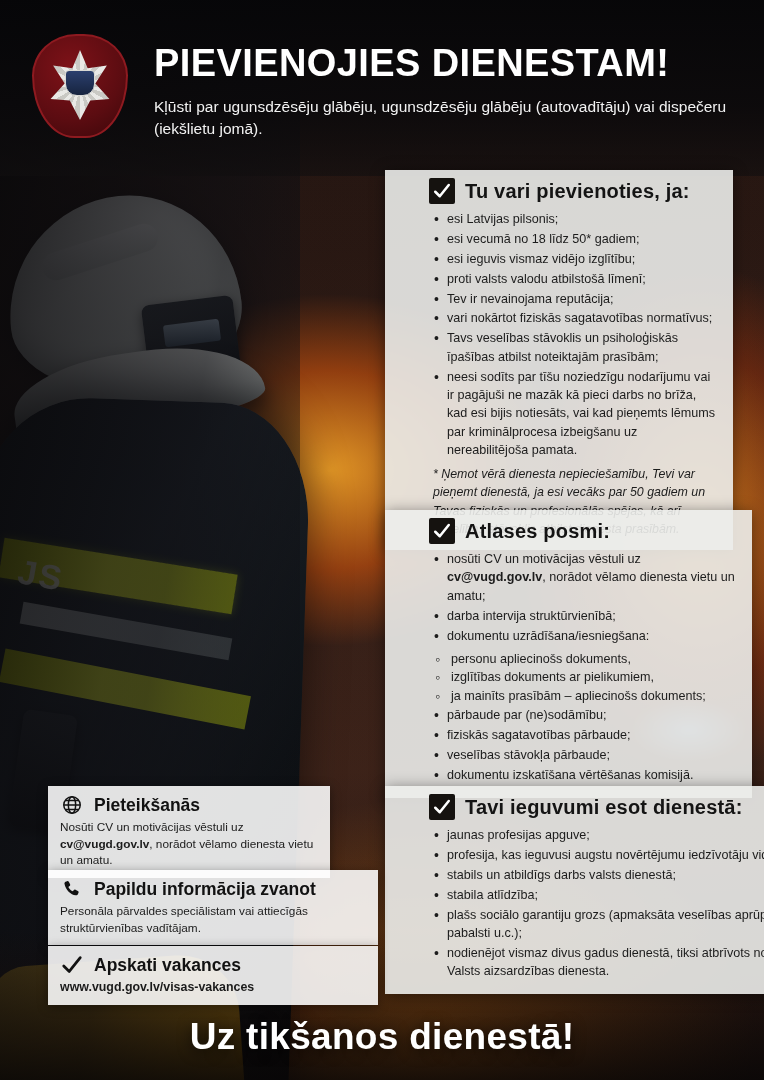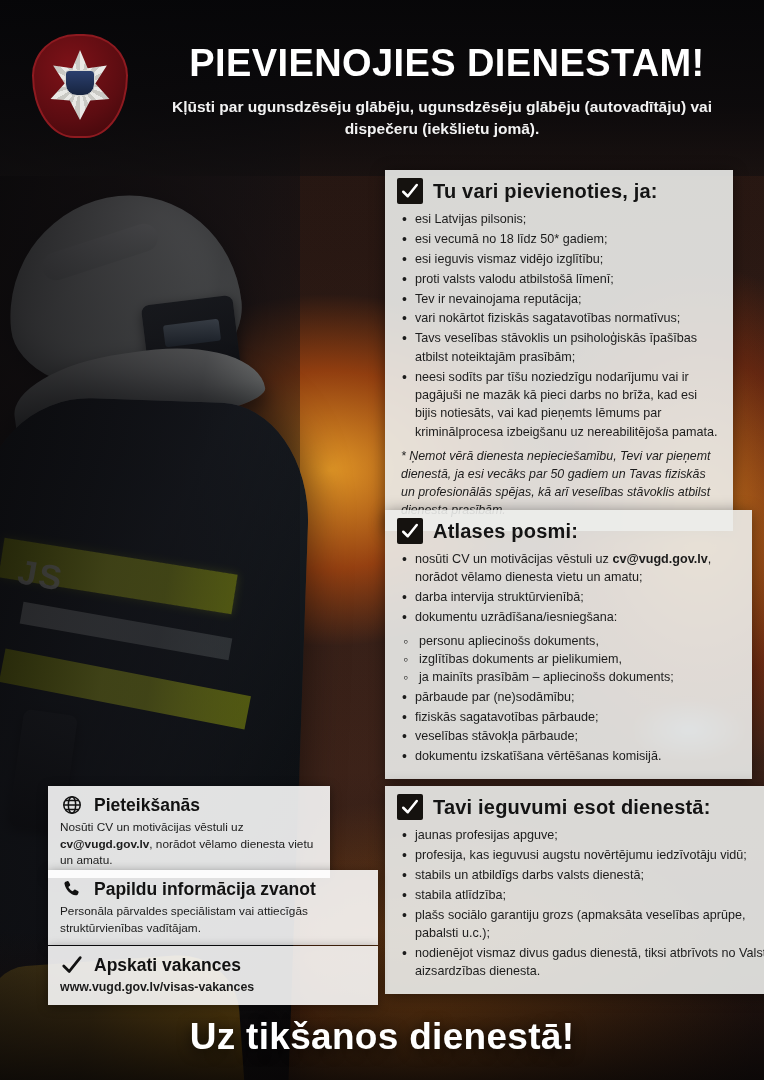--- a/index.html
+++ b/index.html
@@ -120,21 +120,21 @@
     transform: rotate(-4deg);
     opacity: .95;
   }
   .bluelight {
     right: 20px; top: 700px; width: 110px; height: 60px;
     background: radial-gradient(ellipse at center, rgba(120,190,255,.55), rgba(40,90,170,0) 75%);
     filter: blur(2px);
   }
 
   
-  .header { position:absolute; left:0; top:0; width:100%; height:176px;text-align:center; }
+  .header { position:absolute; left:0; top:0; width:100%; height:176px; }
   .logo {
     position:absolute; left: 32px; top: 34px; width: 96px; height: 104px;
   }
   .logo .shield {
     position:absolute; inset: 0;
     background: radial-gradient(circle at 40% 32%, #7e1218 0%, #5b0c11 60%, #3b070a 100%);
     border-radius: 46% 46% 44% 44% / 40% 40% 60% 60%;
     border: 2px solid #8e1a20;
   }
   .logo .star {
@@ -156,28 +156,29 @@
     border-radius: 4px 4px 12px 12px;
     border: 1.5px solid #d8d8d4;
   }
   .title {
     position:absolute; left: 154px; top: 44px; right: 24px;
     color: #fff; font-size: 38px; font-weight: bold; letter-spacing: .4px;
     line-height: 1.05;
   }
   .subtitle {
     position:absolute; left: 154px; top: 96px; right: 34px;
-    color: #f2f2f2; font-size: 15.5px; font-weight: bold; line-height: 1.42;
+    color: #f2f2f2; font-size: 15.5px; font-weight: normal; line-height: 1.42;
   }
 
   
   .panel {
     position: absolute;
     background: rgba(236,237,235,0.90);
     box-shadow: 0 2px 14px rgba(0,0,0,0.45);
+    padding-left: 32px;
   }
   .panel-head {
     display: flex; align-items: center; gap: 10px;
     padding: 8px 12px 4px 12px;
   }
   .check {
     width: 26px; height: 26px; flex: 0 0 26px;
     background: #15120f;
     display:flex; align-items:center; justify-content:center;
     border-radius: 2px;

